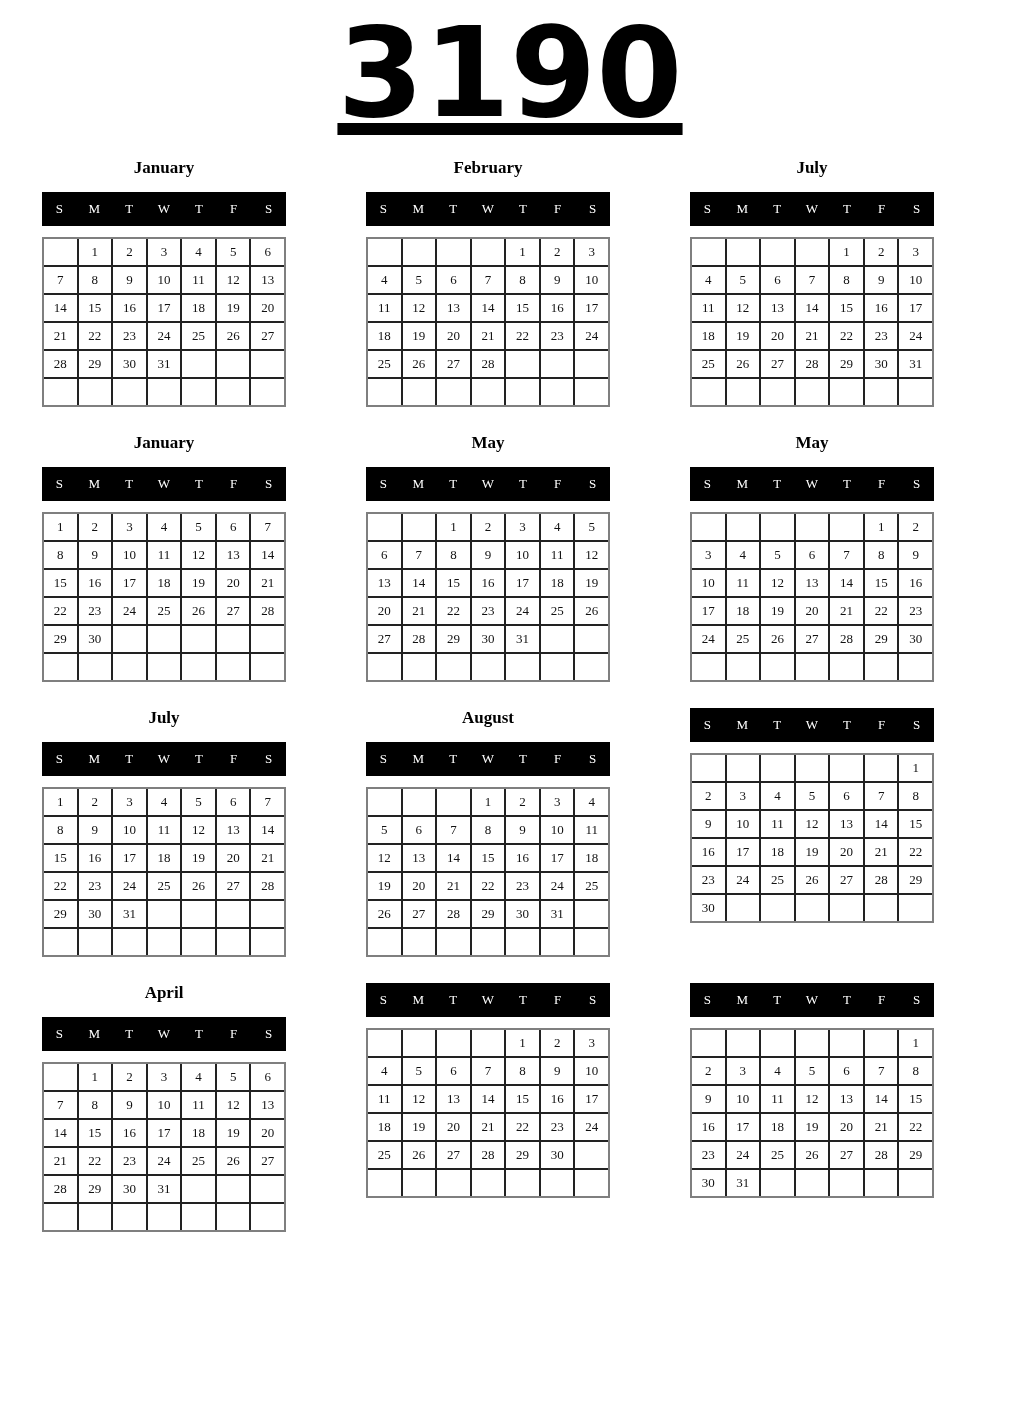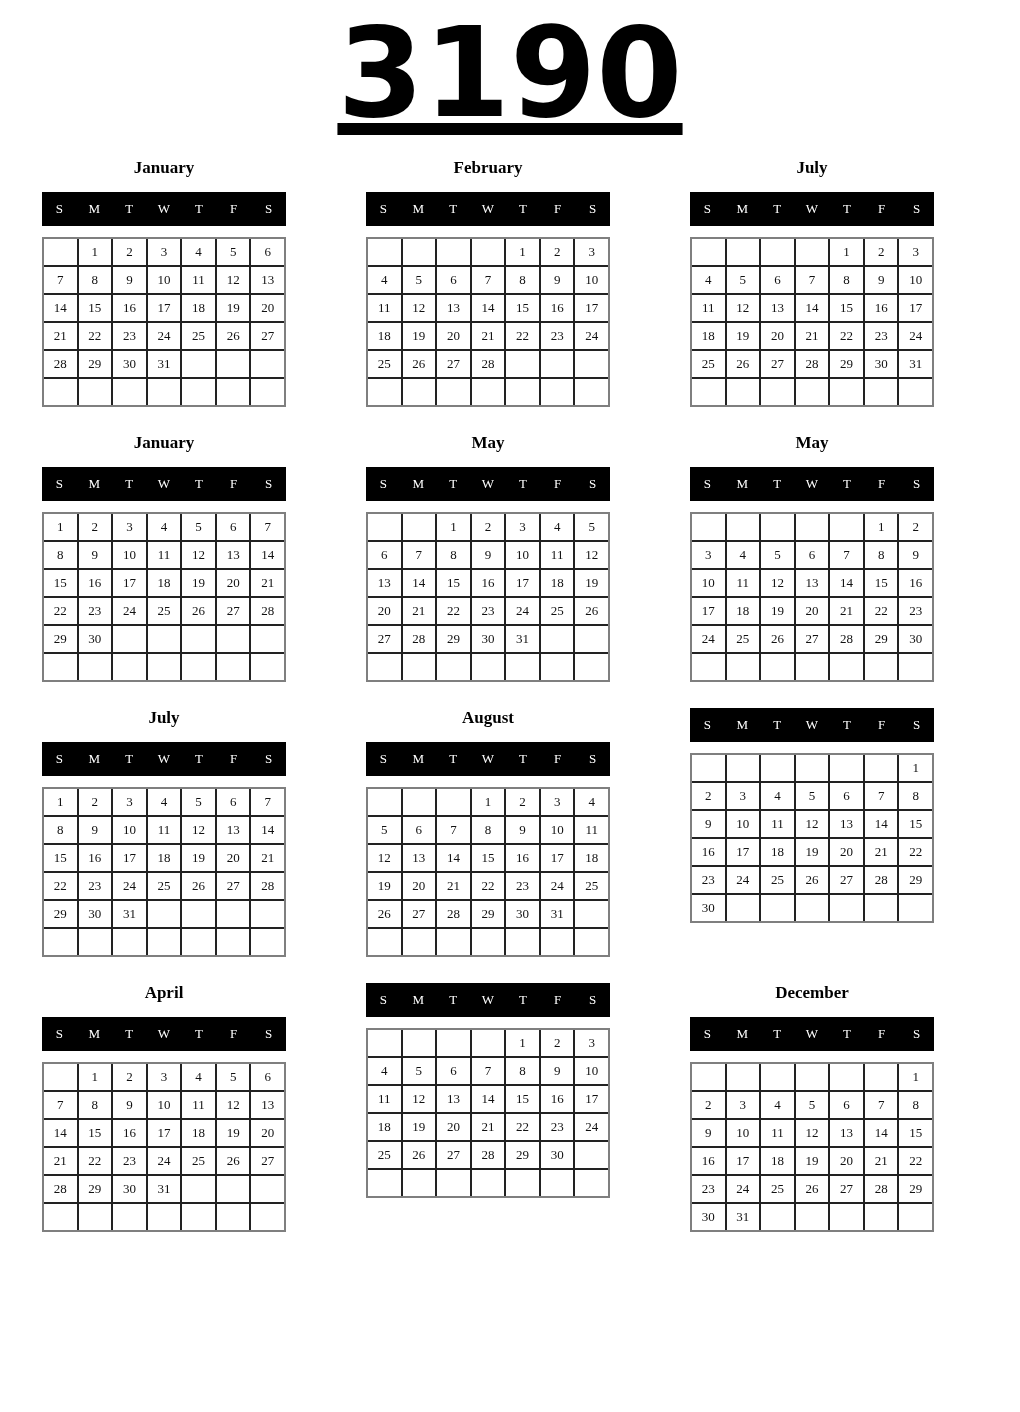--- a/index.html
+++ b/index.html
@@ -697,21 +697,20 @@
           <div class="day-cell"></div>
           <div class="day-cell"></div>
           <div class="day-cell"></div>
           <div class="day-cell"></div>
           <div class="day-cell"></div>
           <div class="day-cell"></div>
         </div>
   </section>
 
   <section class="month-block">
-    <h2 class="month-name">December</h2>
     <div class="dow-bar">
           <span class="dow">S</span>
           <span class="dow">M</span>
           <span class="dow">T</span>
           <span class="dow">W</span>
           <span class="dow">T</span>
           <span class="dow">F</span>
           <span class="dow">S</span>
         </div>
     <div class="days-grid">

